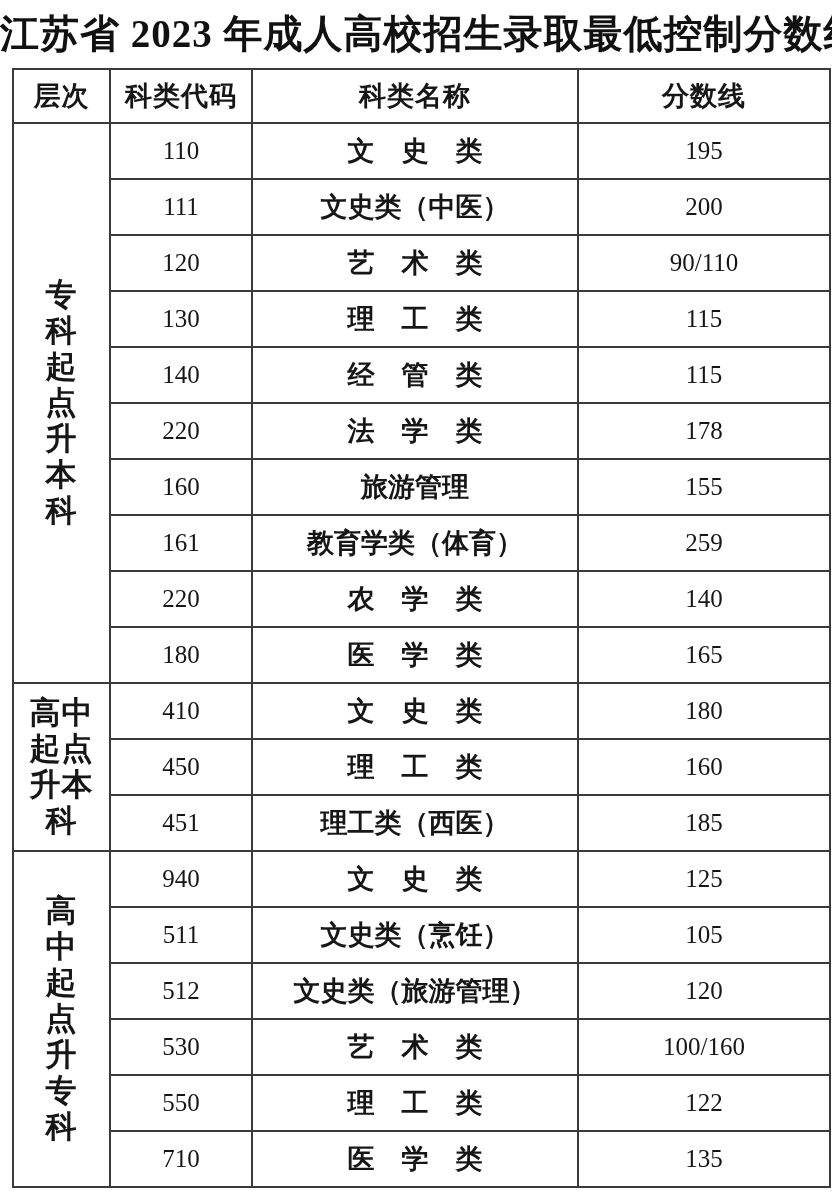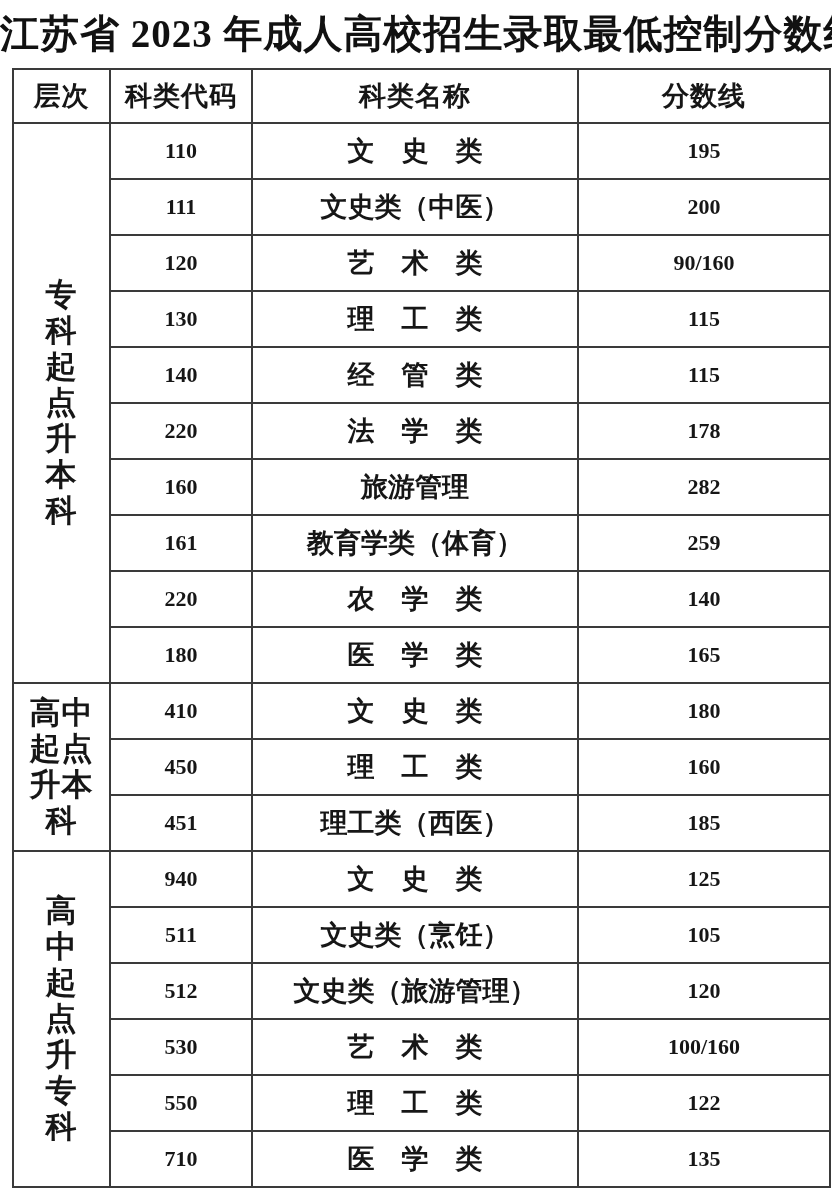--- a/index.html
+++ b/index.html
@@ -49,22 +49,22 @@
   }
   table.score-table { border: 2px solid #262626; }
   thead tr { height: 54px; }
   tbody tr { height: 56px; }
   th {
     font-size: 27px;
     font-weight: 700;
     letter-spacing: 1px;
   }
   td.code-cell, td.score-cell {
-    font-size: 22px;
-    font-weight: 700;
+    font-size: 25px;
+    font-weight: 400;
   }
   td.name-cell {
     font-size: 27px;
     font-weight: 700;
   }
   td.group-cell {
     font-weight: 600;
   }
   .group-label {
     display: inline-block;
@@ -105,41 +105,41 @@
           <td class="score-cell">195</td>
         </tr>
         <tr>
           <td class="code-cell">111</td>
           <td class="name-cell">文史类（中医）</td>
           <td class="score-cell">200</td>
         </tr>
         <tr>
           <td class="code-cell">120</td>
           <td class="name-cell">艺　术　类</td>
-          <td class="score-cell">90/160</td>
+          <td class="score-cell">90/110</td>
         </tr>
         <tr>
           <td class="code-cell">130</td>
           <td class="name-cell">理　工　类</td>
           <td class="score-cell">115</td>
         </tr>
         <tr>
           <td class="code-cell">140</td>
           <td class="name-cell">经　管　类</td>
           <td class="score-cell">115</td>
         </tr>
         <tr>
           <td class="code-cell">220</td>
           <td class="name-cell">法　学　类</td>
           <td class="score-cell">178</td>
         </tr>
         <tr>
           <td class="code-cell">160</td>
           <td class="name-cell">旅游管理</td>
-          <td class="score-cell">282</td>
+          <td class="score-cell">155</td>
         </tr>
         <tr>
           <td class="code-cell">161</td>
           <td class="name-cell">教育学类（体育）</td>
           <td class="score-cell">259</td>
         </tr>
         <tr>
           <td class="code-cell">220</td>
           <td class="name-cell">农　学　类</td>
           <td class="score-cell">140</td>

